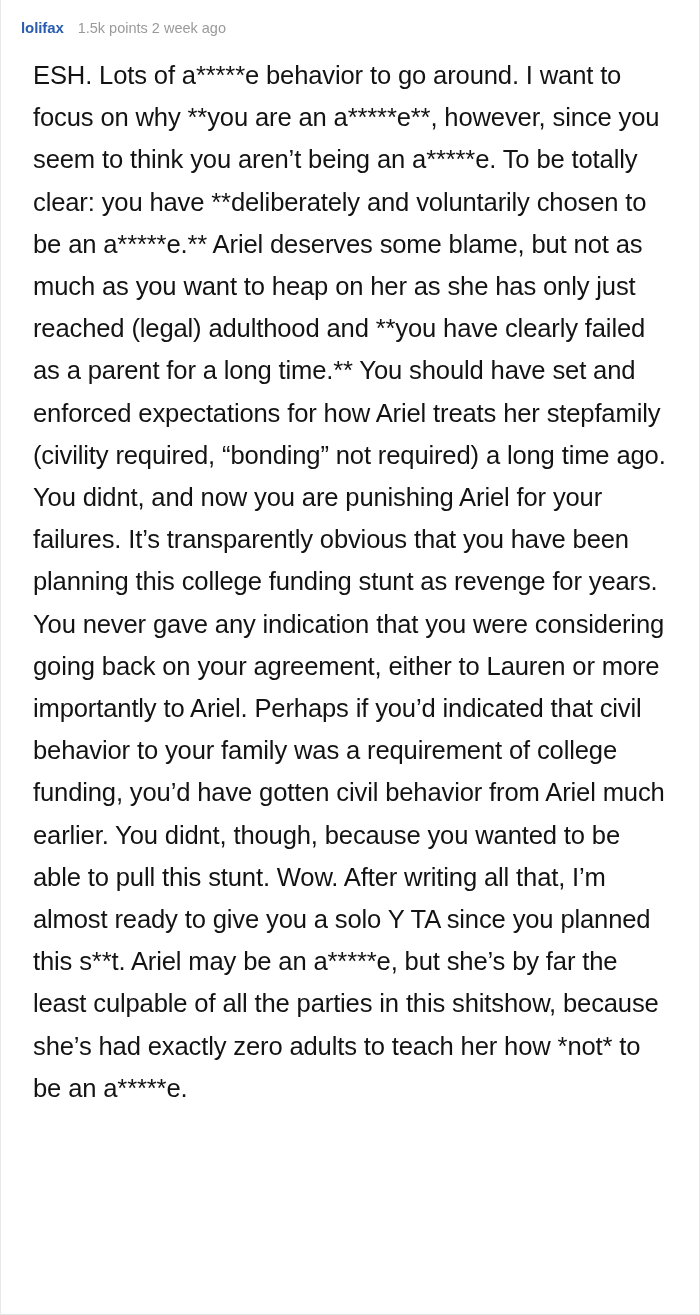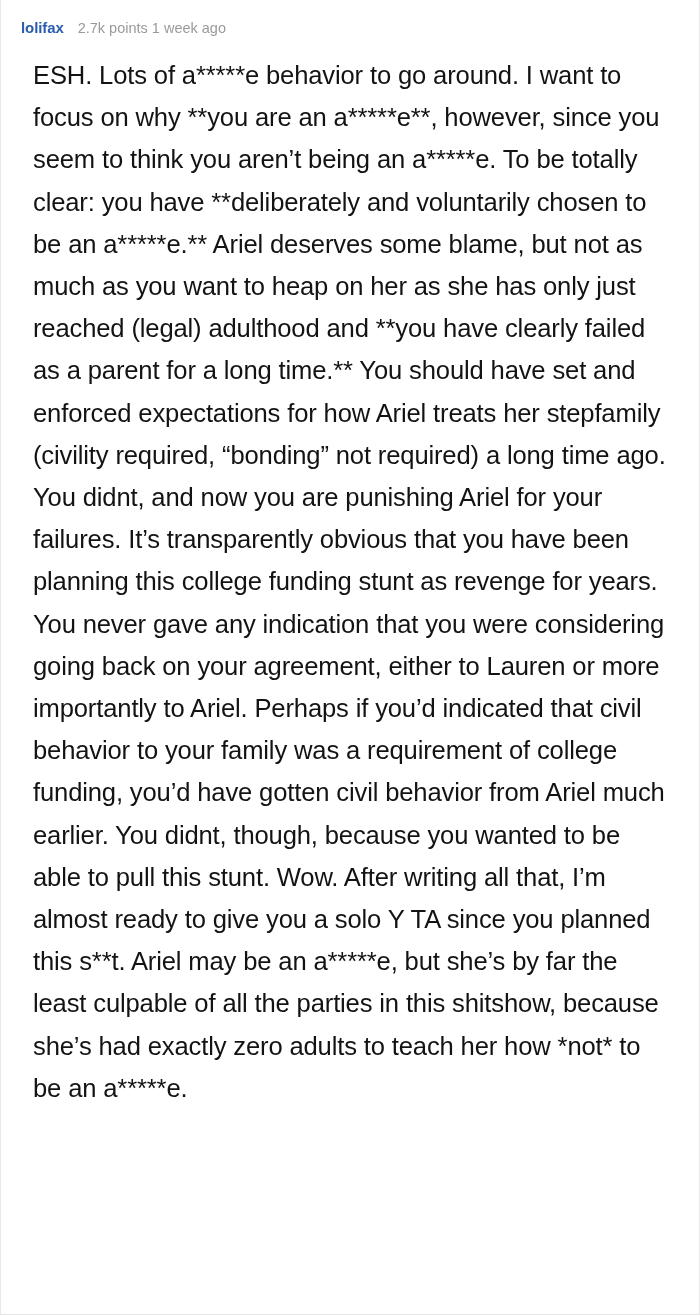--- a/index.html
+++ b/index.html
@@ -65,21 +65,21 @@
   }
 </style>
 </head>
 <body>
 
 <div id="screenshot">
   <div class="comment">
 
     <div class="comment-meta">
       <a class="author" href="#">lolifax</a>
-      <span class="meta-info">2.7k points 1 week ago</span>
+      <span class="meta-info">1.5k points 2 week ago</span>
     </div>
 
     <div class="comment-body">
       <p>ESH. Lots of a*****e behavior to go around. I want to focus on why **you are an a*****e**, however, since you seem to think you aren’t being an a*****e. To be totally clear: you have **deliberately and voluntarily chosen to be an a*****e.** Ariel deserves some blame, but not as much as you want to heap on her as she has only just reached (legal) adulthood and **you have clearly failed as a parent for a long time.** You should have set and enforced expectations for how Ariel treats her stepfamily (civility required, “bonding” not required) a long time ago. You didnt, and now you are punishing Ariel for your failures. It’s transparently obvious that you have been planning this college funding stunt as revenge for years. You never gave any indication that you were considering going back on your agreement, either to Lauren or more importantly to Ariel. Perhaps if you’d indicated that civil behavior to your family was a requirement of college funding, you’d have gotten civil behavior from Ariel much earlier. You didnt, though, because you wanted to be able to pull this stunt. Wow. After writing all that, I’m almost ready to give you a solo Y TA since you planned this s**t. Ariel may be an a*****e, but she’s by far the least culpable of all the parties in this shitshow, because she’s had exactly zero adults to teach her how *not* to be an a*****e.</p>
     </div>
 
   </div>
 </div>
 
 </body></html>

